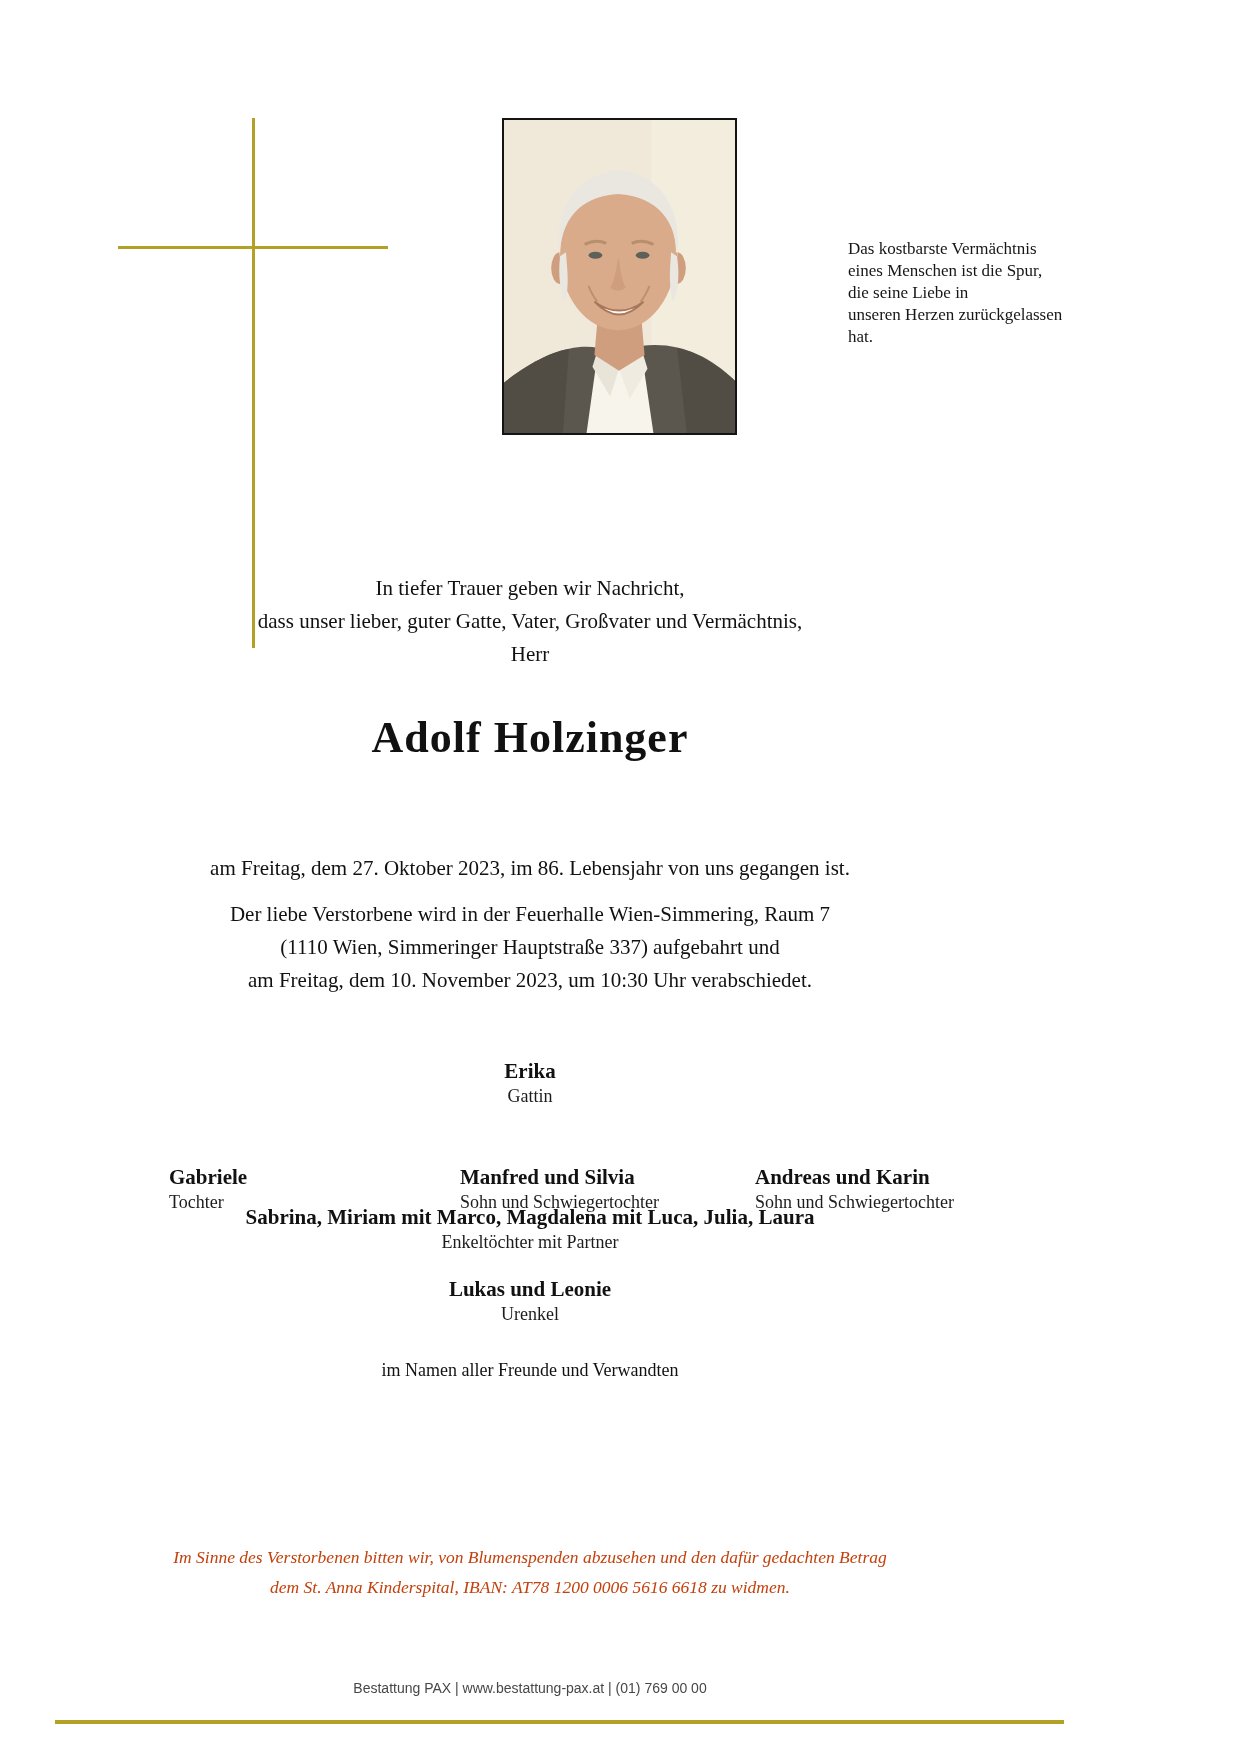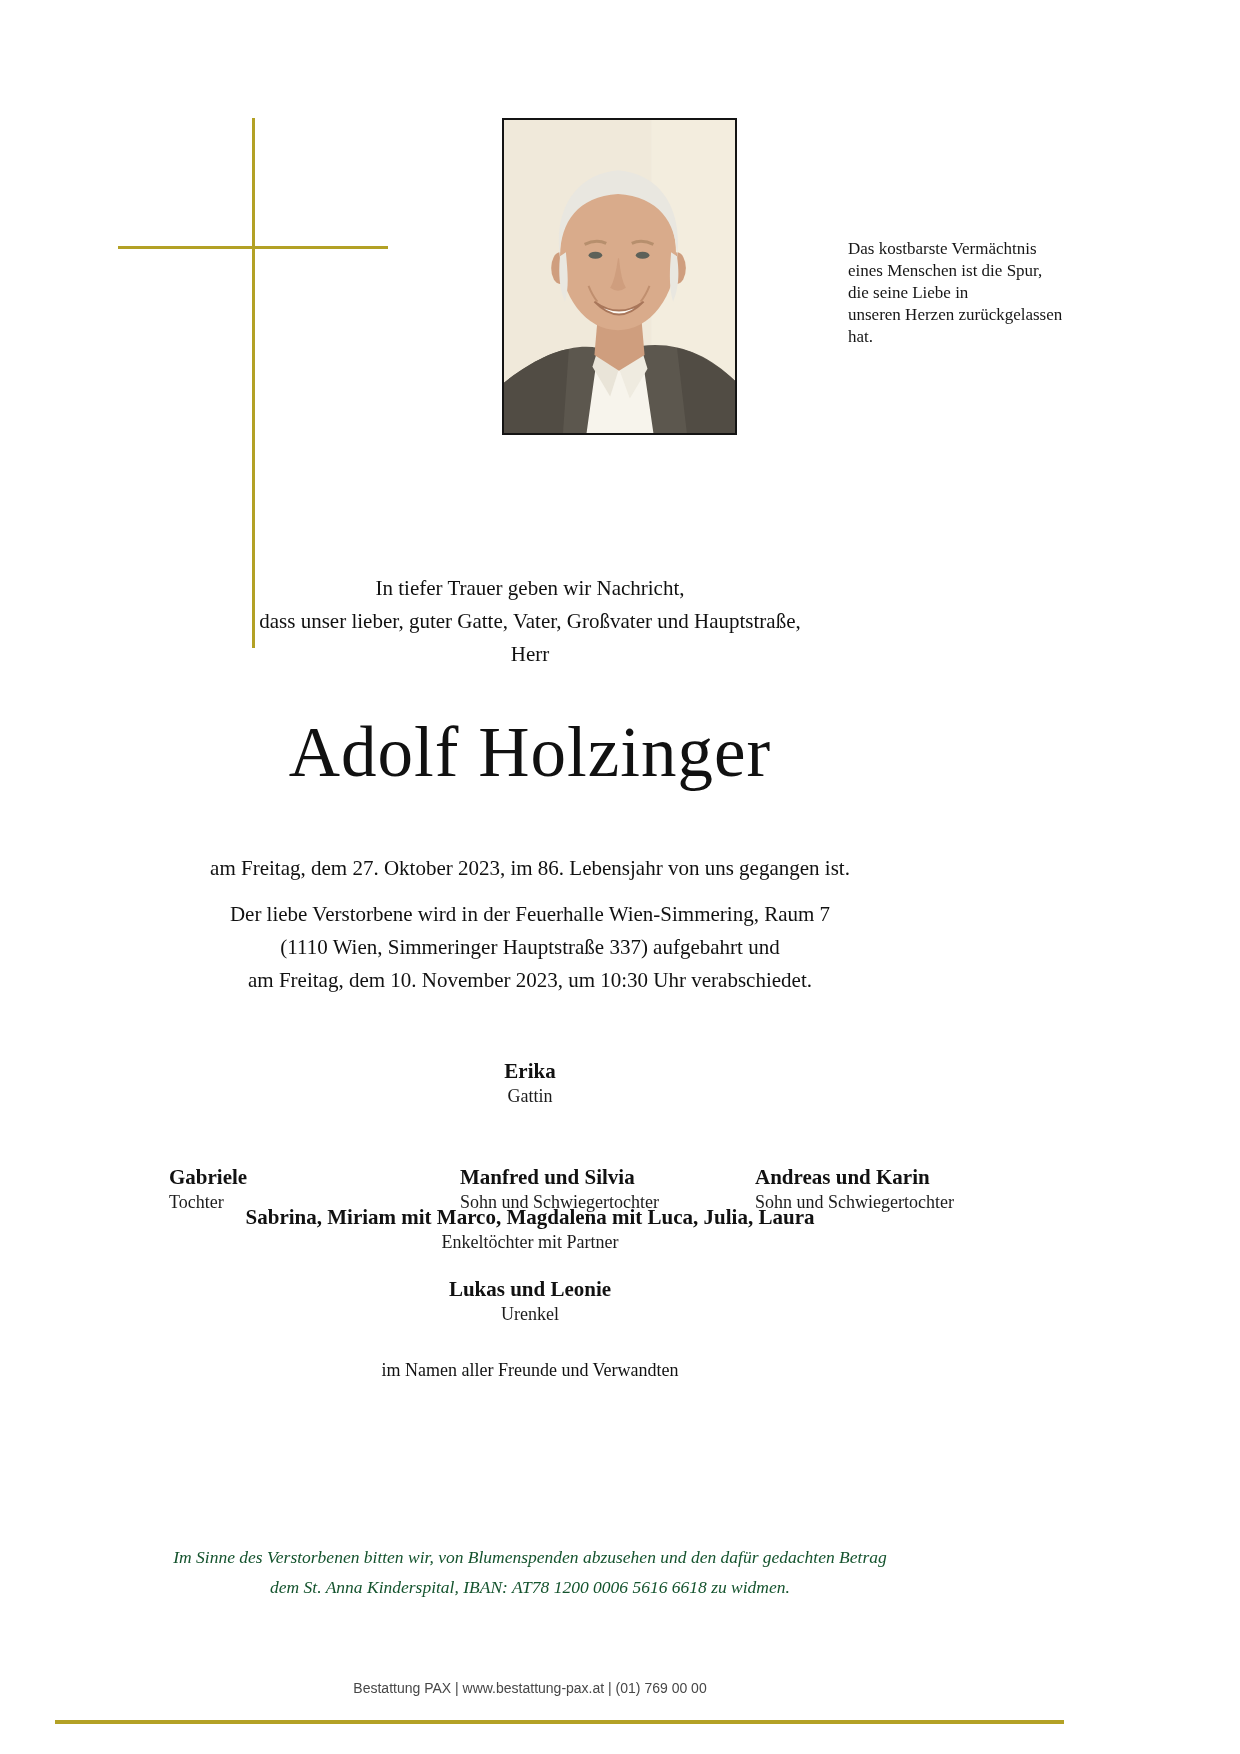--- a/index.html
+++ b/index.html
@@ -47,22 +47,22 @@
     text-align: left;
     color: #161616;
   }
 
   .centered { position: absolute; left: 0; right: 4px; text-align: center; }
 
   .announcement { top: 572px; font-size: 21px; line-height: 33px; }
 
   .deceased-name {
     top: 712px;
-    font-size: 71px;
-    font-weight: normal;
+    font-size: 44px;
+    font-weight: bold;
     letter-spacing: 1px;
     text-align: center;
   }
 
   .passing-line { top: 856px; font-size: 21px; }
 
   .farewell { top: 898px; font-size: 21px; line-height: 33px; }
 
   .mourner-name   { font-size: 21px; font-weight: bold; line-height: 26px; }
   .mourner-rel    { font-size: 18px; line-height: 24px; color: #1c1c1c; }
@@ -86,21 +86,21 @@
     top: 1360px;
     font-size: 18px;
     font-weight: normal;
   }
 
   .donation {
     top: 1542px;
     font-style: italic;
     font-size: 17.5px;
     line-height: 30px;
-    color: #14532d;
+    color: #c2410c;
   }
 
   .footer-text {
     top: 1680px;
     font-family: "Liberation Sans", sans-serif;
     font-size: 14px;
     color: #474747;
   }
 
   .footer-rule {
@@ -162,21 +162,21 @@
 
   <div class="quote">
     <div>Das kostbarste Vermächtnis</div>
     <div>eines Menschen ist die Spur,</div>
     <div>die seine Liebe in</div>
     <div>unseren Herzen zurückgelassen hat.</div>
   </div>
 
   <div class="centered announcement">
     <div>In tiefer Trauer geben wir Nachricht,</div>
-    <div>dass unser lieber, guter Gatte, Vater, Großvater und Hauptstraße,</div>
+    <div>dass unser lieber, guter Gatte, Vater, Großvater und Vermächtnis,</div>
     <div>Herr</div>
   </div>
 
   <div class="centered deceased-name">Adolf Holzinger</div>
 
   <div class="centered passing-line">am Freitag, dem 27. Oktober 2023, im 86. Lebensjahr von uns gegangen ist.</div>
 
   <div class="centered farewell">
     <div>Der liebe Verstorbene wird in der Feuerhalle Wien-Simmering, Raum 7</div>
     <div>(1110 Wien, Simmeringer Hauptstraße 337) aufgebahrt und</div>

